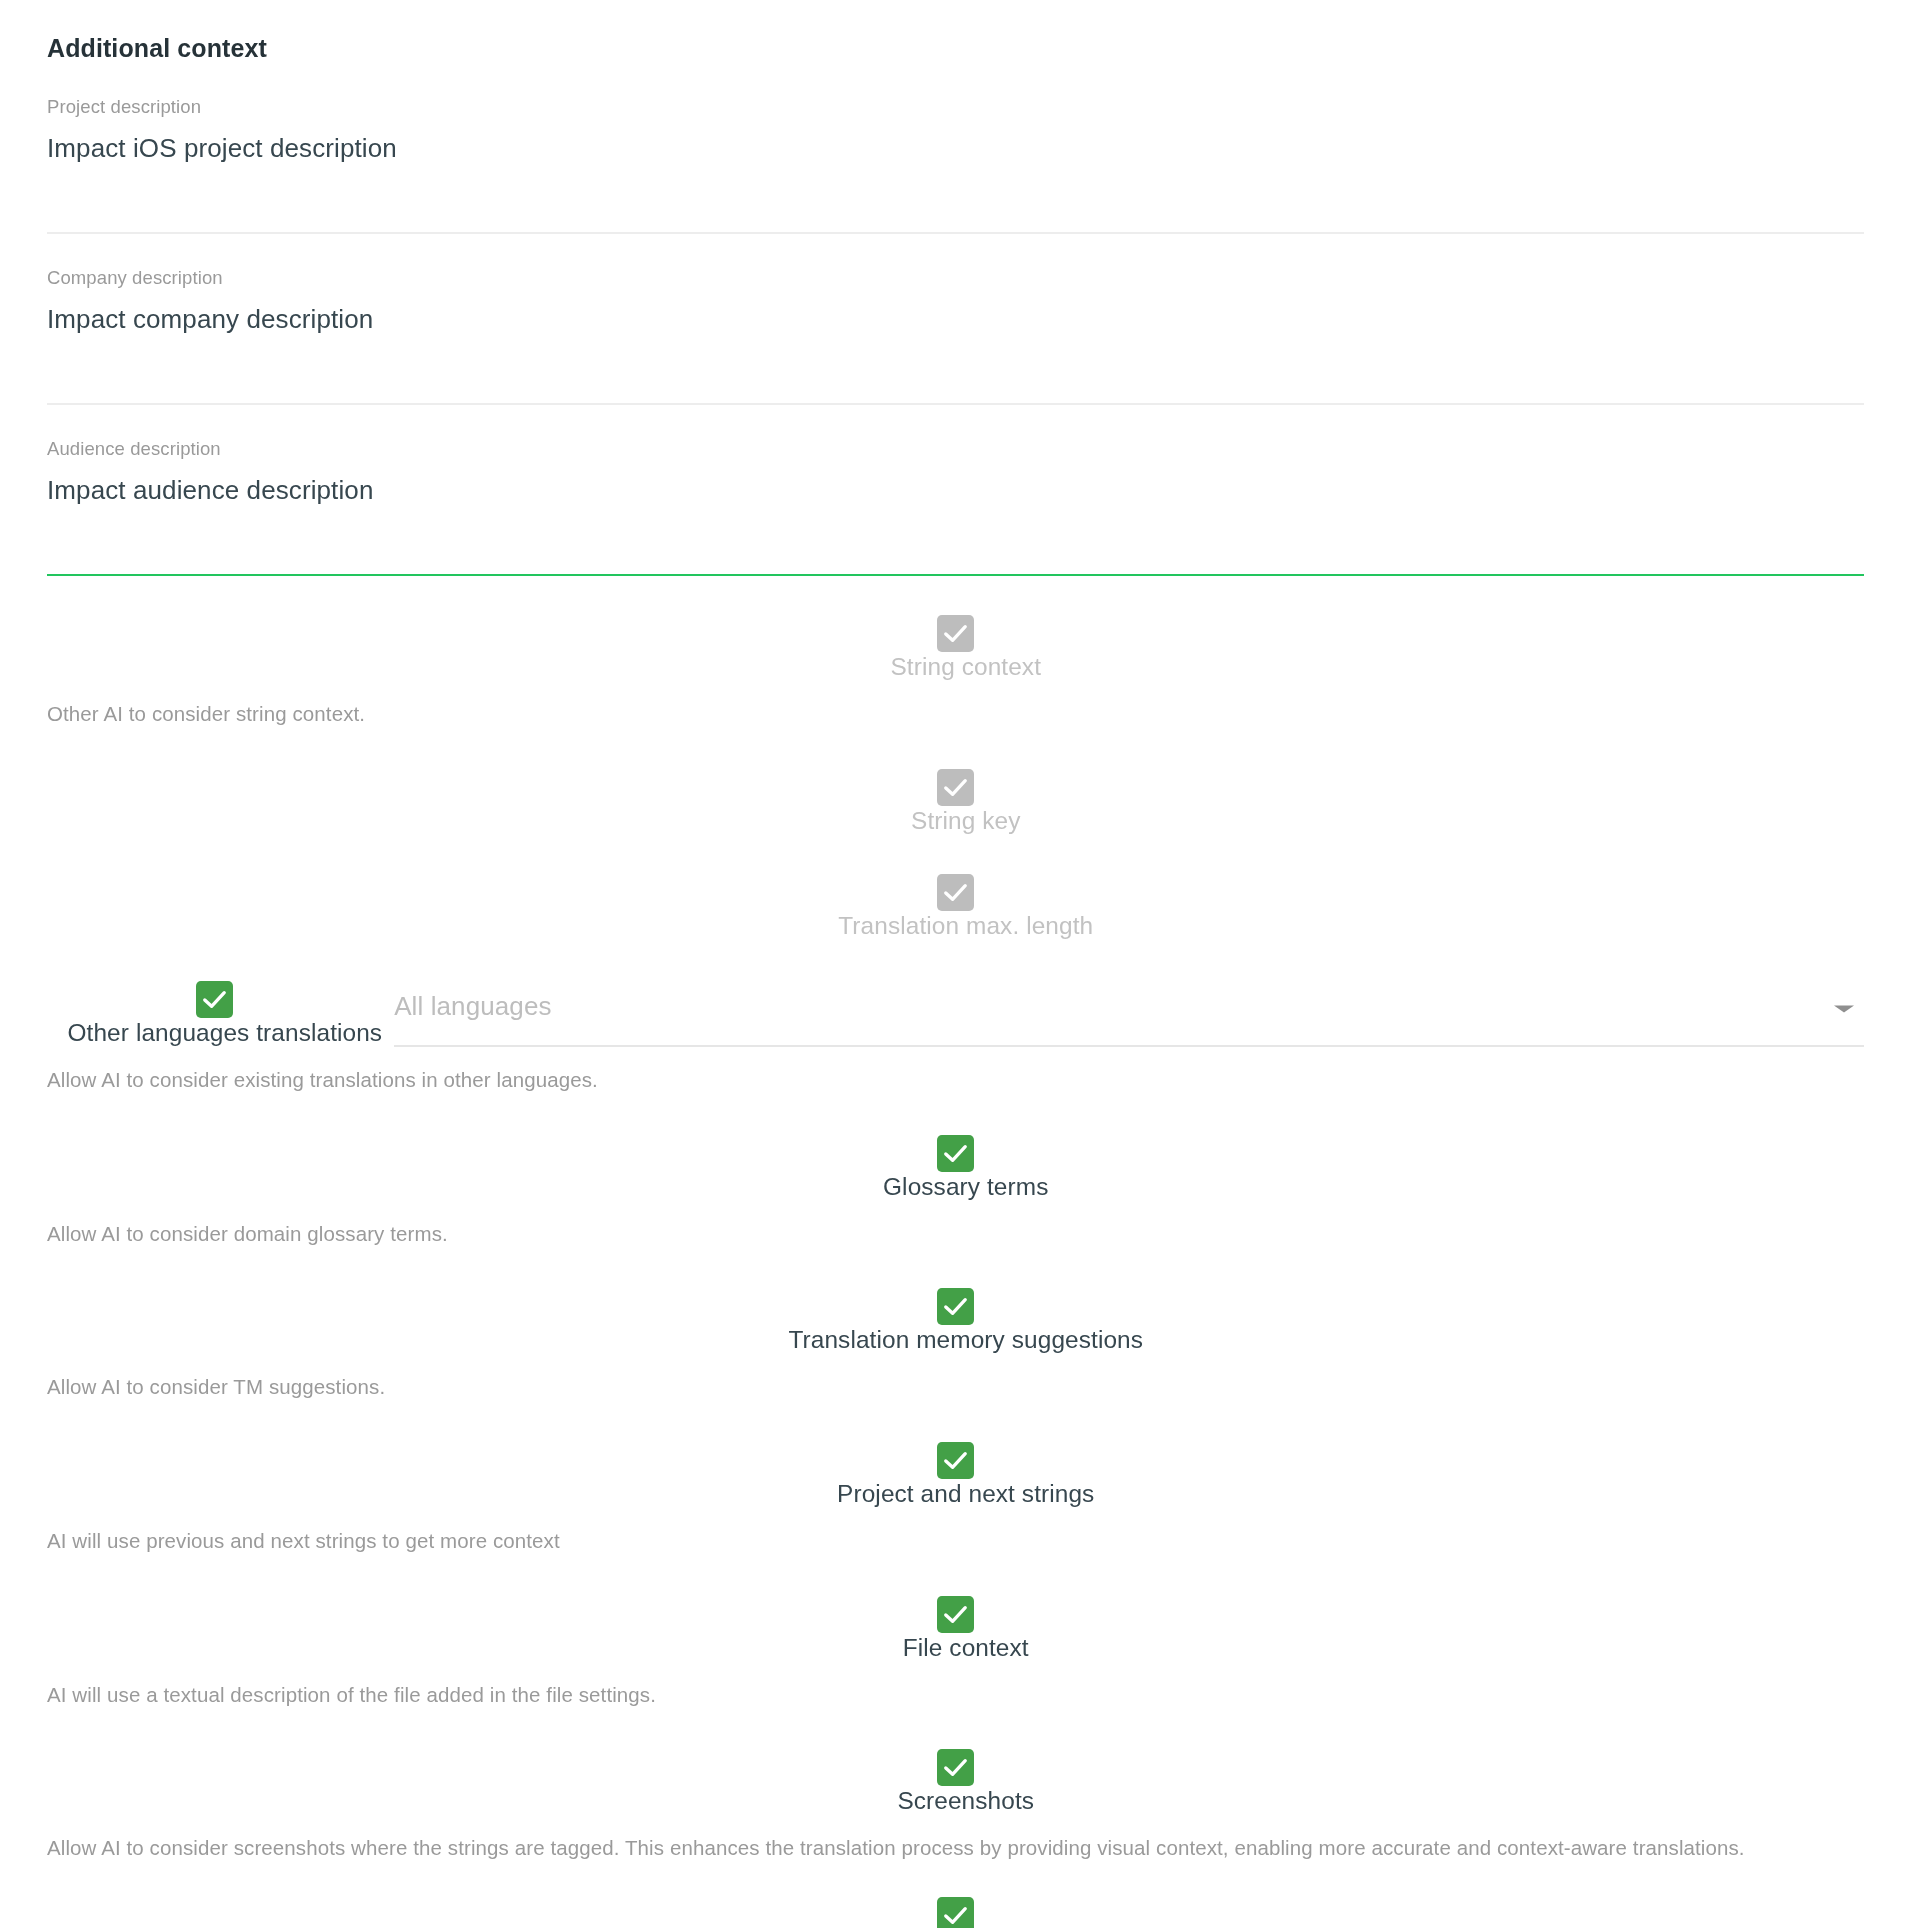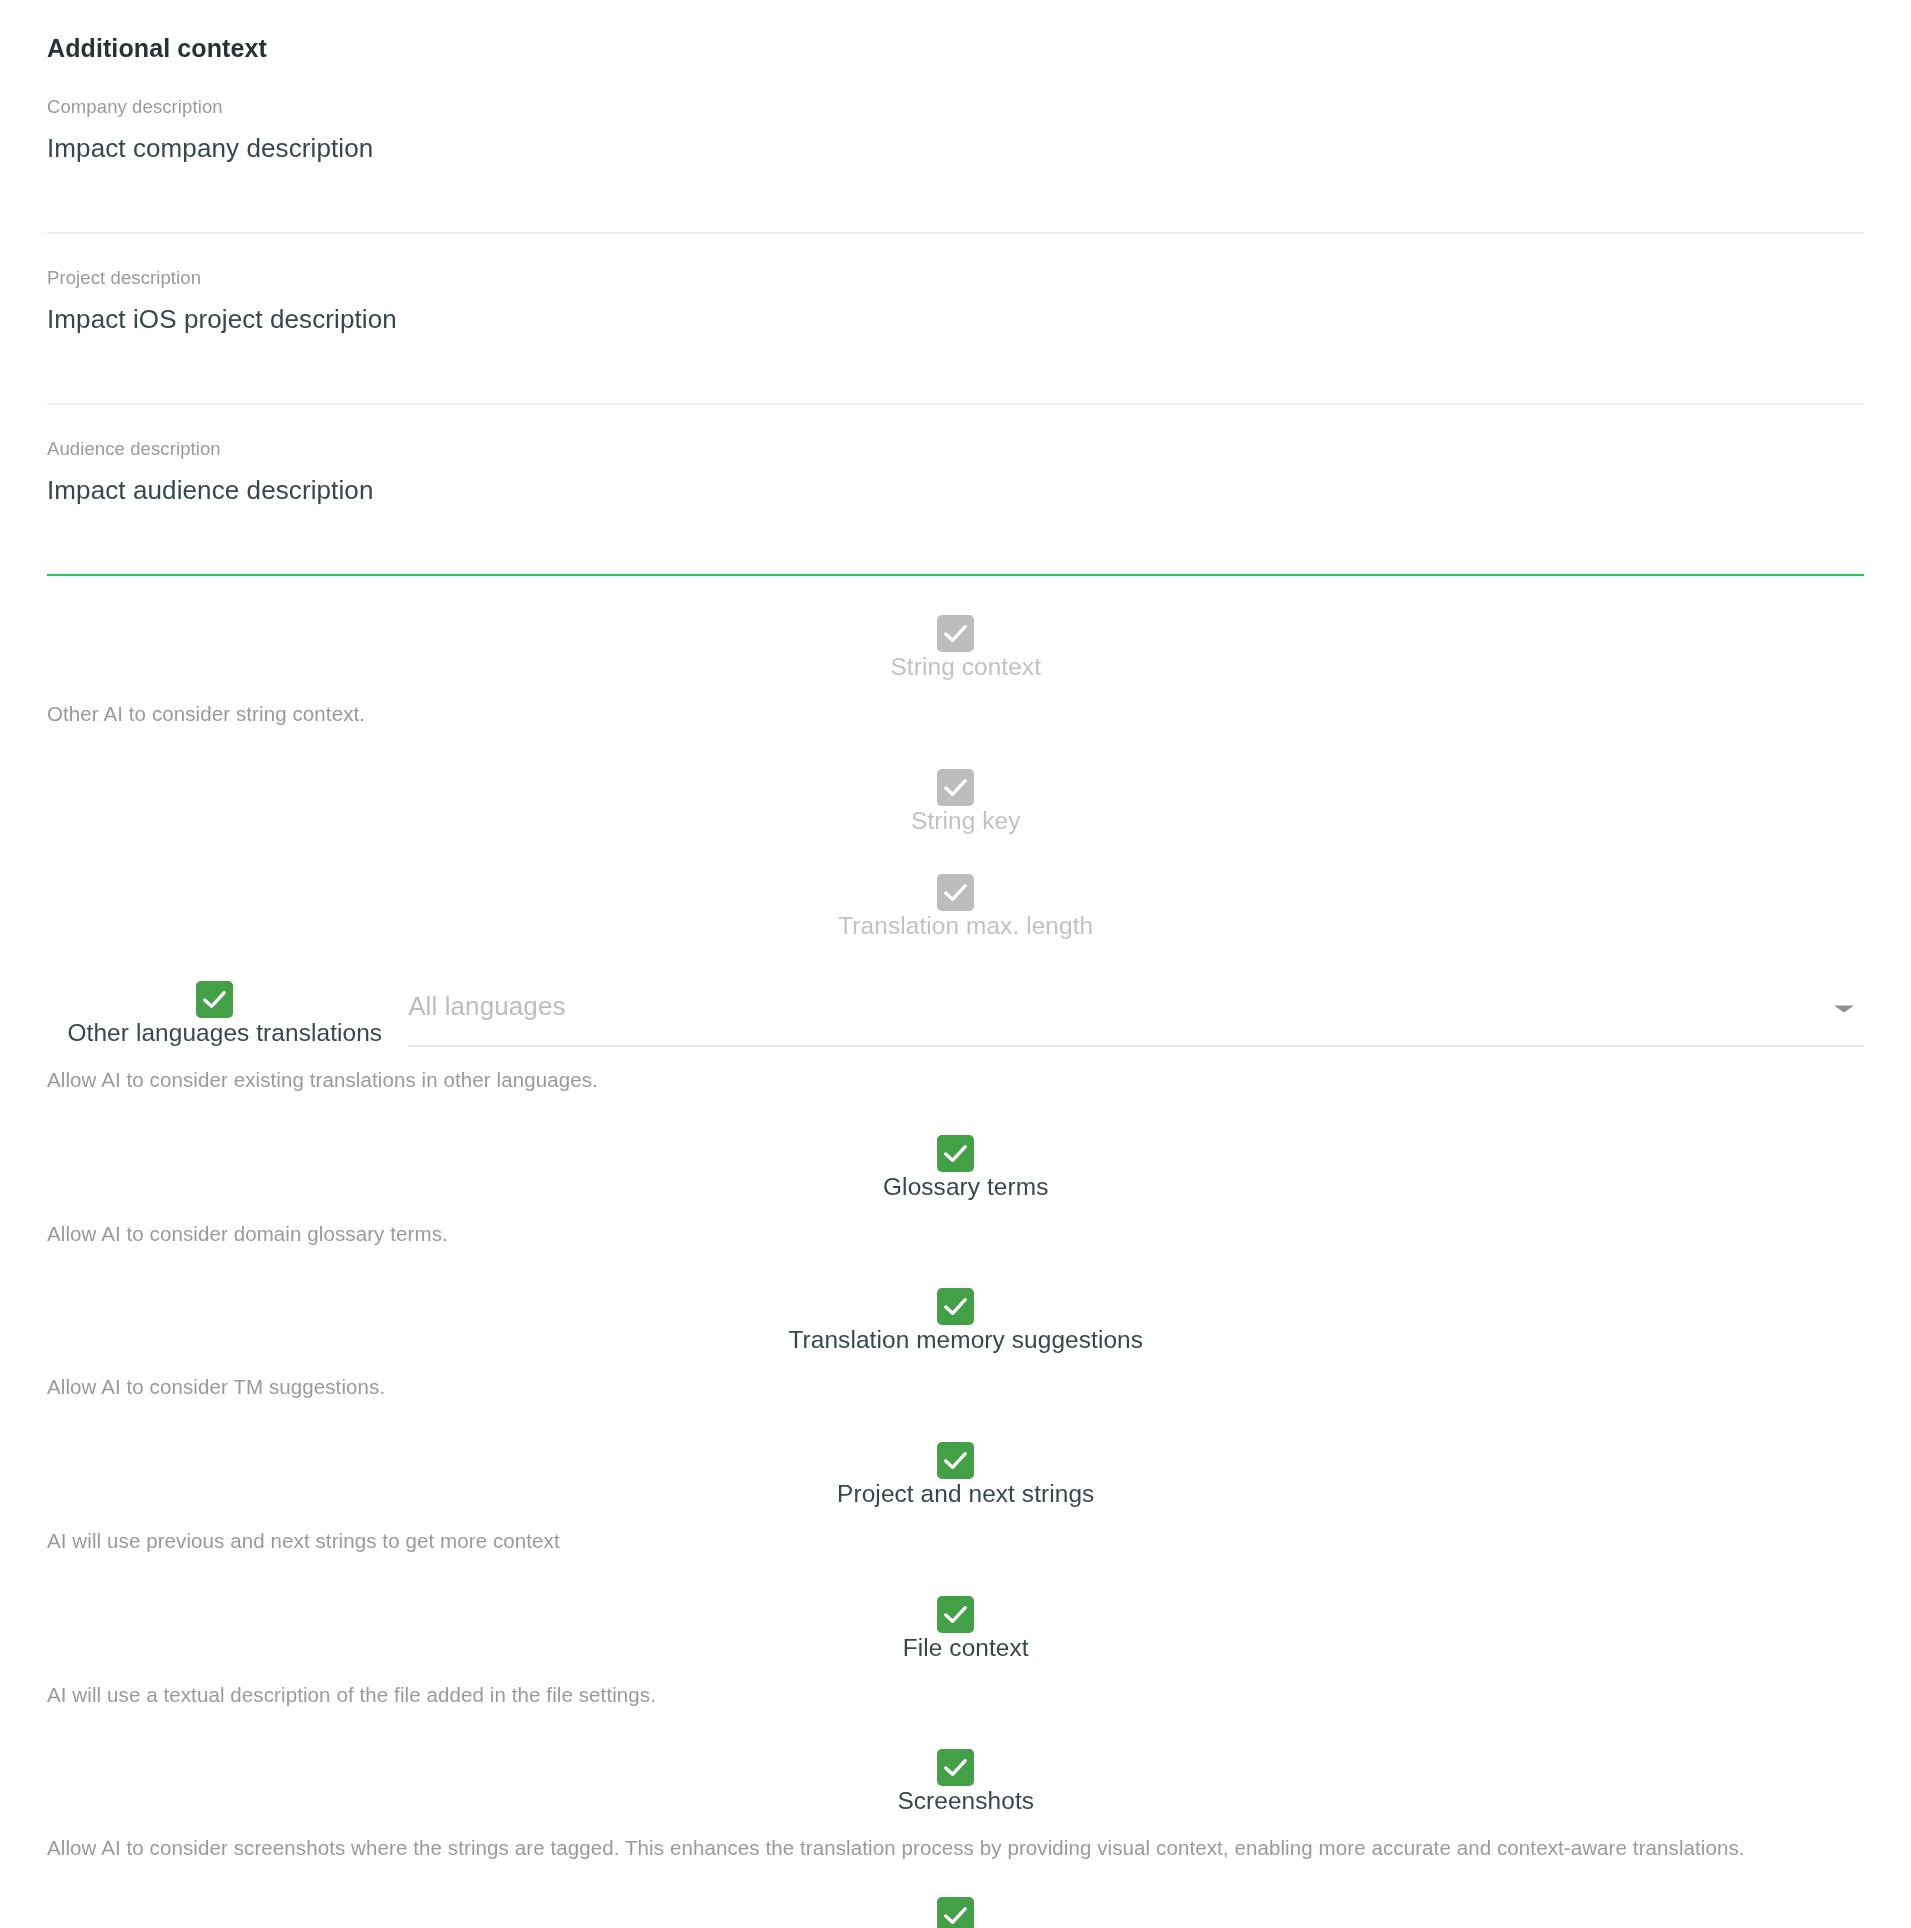--- a/index.html
+++ b/index.html
@@ -104,21 +104,21 @@
   
   .row-with-select {
     display: flex;
     align-items: flex-end;
   }
   .row-with-select .check-row { min-height: 37px; padding-top: 19.5px; }
 
   .select-wrap {
     position: relative;
     flex: 1 1 auto;
-    margin-left: 26px;
+    margin-left: 12px;
     border-bottom: 2px solid #e6e6e6;
     height: 74px;
     box-sizing: border-box;
     display: flex;
     align-items: center;
   }
   .select-value {
     font-size: 26px;
     color: #bdbdbd;
     letter-spacing: 0.1px;
@@ -137,27 +137,27 @@
   }
 </style>
 </head>
 <body>
 
 <div class="page">
 
   <div class="panel-title">Additional context</div>
 
   <div class="desc-block">
+    <div class="desc-label">Project description</div>
+    <div class="desc-value">Impact iOS project description</div>
+  </div>
+
+  <div class="desc-block">
     <div class="desc-label">Company description</div>
     <div class="desc-value">Impact company description</div>
-  </div>
-
-  <div class="desc-block">
-    <div class="desc-label">Project description</div>
-    <div class="desc-value">Impact iOS project description</div>
   </div>
 
   <div class="desc-block last">
     <div class="desc-label">Audience description</div>
     <div class="desc-value">Impact audience description</div>
   </div>
 
   <div class="checks">
 
     <div class="check-row">

